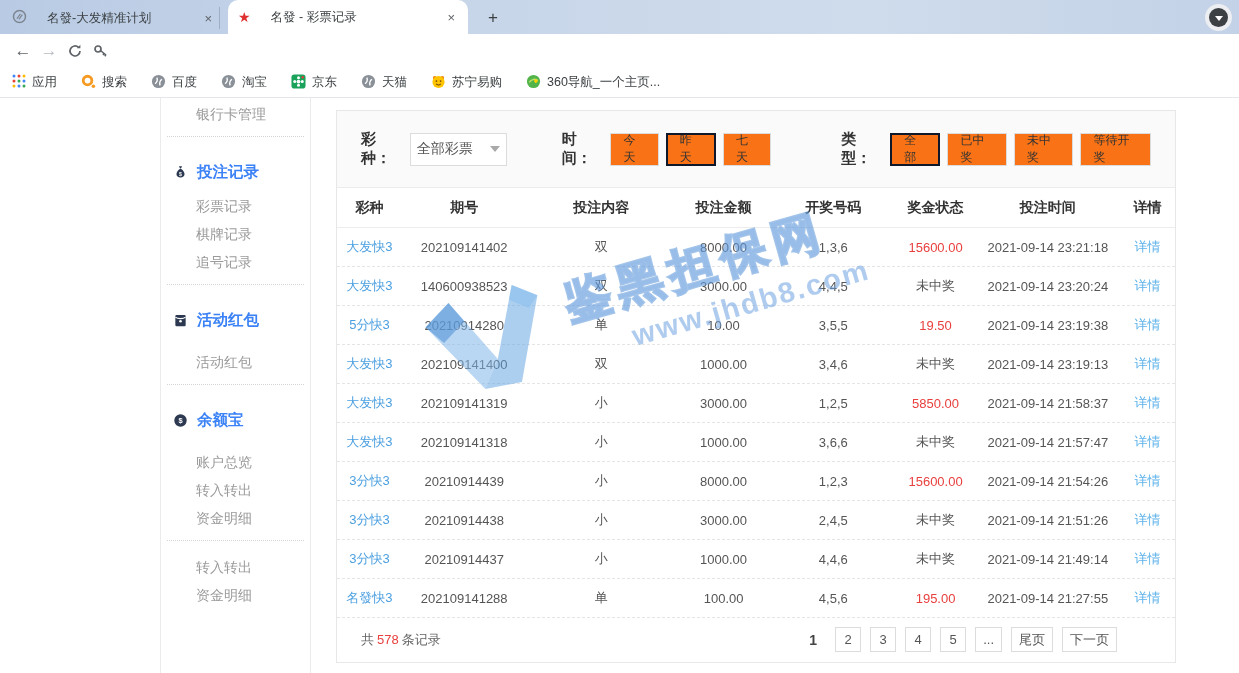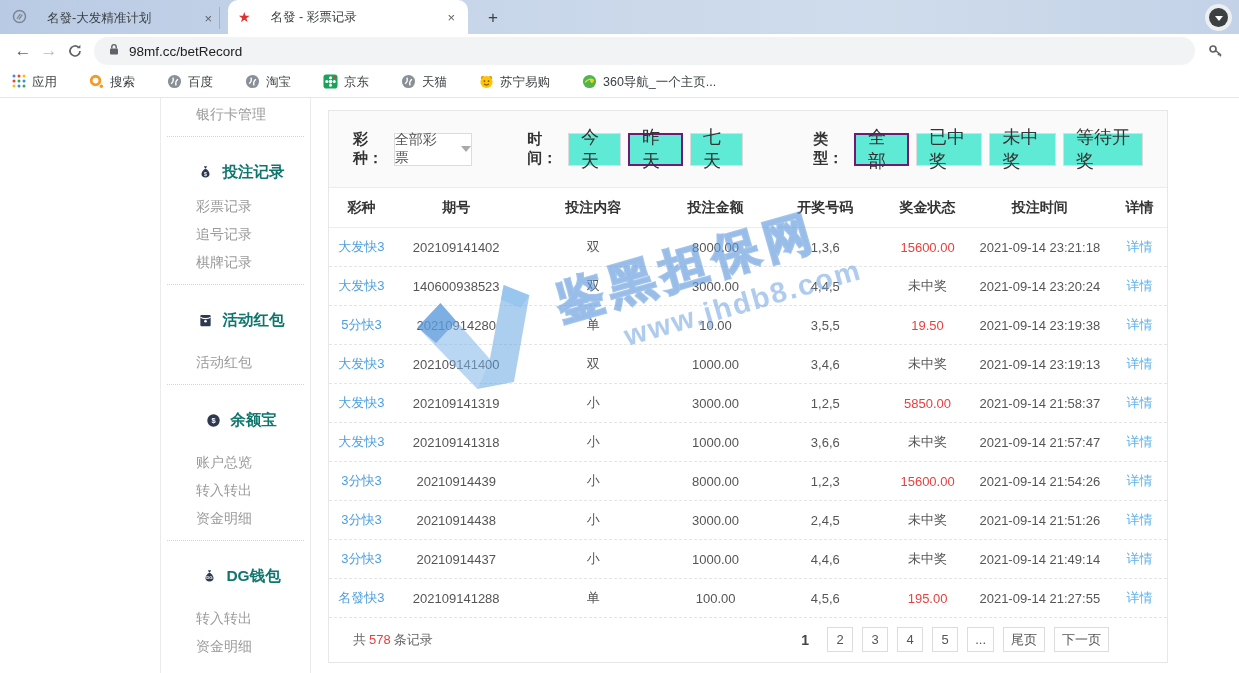--- a/index.html
+++ b/index.html
@@ -22,47 +22,47 @@
   .media-caret { width:0; height:0; border-left:4px solid transparent; border-right:4px solid transparent; border-top:5px solid #fff; margin-top:1px; }
 
   .toolbar { position:absolute; left:0; top:34px; width:100%; height:34px; background:#fff; display:flex; align-items:center; padding:0 10px; }
   .nav-ico { width:26px; height:26px; display:flex; align-items:center; justify-content:center; font-size:17px; color:#5f6368; }
   .nav-ico.disabled { color:#b6bac0; }
   .omnibox { flex:1; height:28px; background:#f1f3f4; border-radius:14px; margin:0 8px 0 6px;
     display:flex; align-items:center; padding:0 14px; gap:9px; }
   .url-text { font-size:13.5px; color:#202124; }
 
   .bookmarks { position:absolute; left:0; top:68px; width:100%; height:30px; background:#fff;
-    border-bottom:1px solid #e4e6e9; display:flex; align-items:center; padding:0 12px; gap:32px; }
+    border-bottom:1px solid #e4e6e9; display:flex; align-items:center; padding:0 12px; gap:24px; }
   .bm { display:flex; align-items:center; gap:6px; font-size:12.5px; color:#3c4043; }
 
   
   .page { position:absolute; left:0; top:98px; width:1239px; height:575px; background:#fff; }
 
   .sidebar { position:absolute; left:160px; top:0; bottom:0; width:151px;
     border-left:1px solid #ebebeb; border-right:1px solid #ebebeb; padding-top:2px; }
   .side-sub { height:28px; line-height:28px; padding-left:35px; font-size:14px; color:#9a9a9a; cursor:pointer; }
   .side-head { height:32px; margin-top:19px; display:flex; align-items:center; gap:9px; padding-left:11px;
-    font-size:15.5px; font-weight:bold; color:#0f766e; cursor:pointer;justify-content:center; }
+    font-size:15.5px; font-weight:bold; color:#3b82f6; cursor:pointer; }
   .side-div { border-top:1px dotted #d4d4d4; margin:8px 6px; }
   .side-head + .side-sub { margin-top:4px; }
   .side-ico { width:16px; height:16px; display:flex; align-items:center; justify-content:center; }
 
-  .main { position:absolute; left:328px; top:12px; width:840px; height:553px;
+  .main { position:absolute; left:336px; top:12px; width:840px; height:553px;
     border:1px solid #e7e7e7; background:#fff; }
 
   .filterbar { height:77px; background:#fafafa; border-bottom:1px solid #ececec;
     display:flex; align-items:center; padding:0 24px; }
   .f-label { font-size:15px; font-weight:bold; color:#333; }
   .f-select { width:104px; height:33px; margin-left:7px; background:#fff; border:1px solid #dcdcdc;
     display:flex; align-items:center; justify-content:center; gap:17px; font-size:14px; color:#555; cursor:pointer; }
   .caret-down { width:0; height:0; border-left:5px solid transparent; border-right:5px solid transparent; border-top:6px solid #a9a9a9; }
-  .f-btn { height:33px; padding:0 12px; margin-left:7px; background:#5eead4; border:1px solid #dcdcdc;
-    display:flex; align-items:center; font-size:18px; color:#333; cursor:pointer; }
-  .f-btn.active { border:2px solid #701a75; }
+  .f-btn { height:33px; padding:0 12px; margin-left:7px; background:#f97316; border:1px solid #dcdcdc;
+    display:flex; align-items:center; font-size:12px; color:#333; cursor:pointer; }
+  .f-btn.active { border:2px solid #0f172a; }
   .gap-time { margin-left:55px; }
   .gap-type { margin-left:70px; }
 
   .thead, .trow { display:grid; grid-template-columns:65fr 125fr 150fr 95fr 125fr 80fr 145fr 55fr; align-items:center; }
   .thead { height:40px; border-bottom:1px solid #ededed; font-size:14px; font-weight:bold; color:#333; text-align:center; }
   .trow { height:39px; border-bottom:1px dashed #e5e5e5; font-size:13px; color:#555; text-align:center; }
   .cell { overflow:hidden; white-space:nowrap; }
   .cell.lottery { color:#4da0e0; cursor:pointer;text-align:center; }
   .cell.detail { color:#5db2ea; cursor:pointer; }
   .cell.red { color:#e8403f; }
@@ -112,29 +112,20 @@
   </div>
 
   <div class="toolbar">
     <div class="nav-ico">←</div>
     <div class="nav-ico disabled">→</div>
     <div class="nav-ico">
       <svg width="16" height="16" viewBox="0 0 16 16">
           <path d="M13 8a5 5 0 1 1-1.5-3.6" fill="none" stroke="#5f6368" stroke-width="1.7"></path>
           <path d="M13.4 1.8v3.4h-3.4z" fill="#5f6368"></path>
         </svg>
-    </div>
-    <div class="omnibox">
-      <span>
-        <svg width="12" height="13" viewBox="0 0 12 13">
-            <rect x="2" y="5.5" width="8" height="6" rx="1" fill="#5f6368"></rect>
-            <path d="M3.8 5.5V3.8a2.2 2.2 0 0 1 4.4 0v1.7" fill="none" stroke="#5f6368" stroke-width="1.4"></path>
-          </svg>
-      </span>
-      <span class="url-text">98mf.cc/betRecord</span>
     </div>
     <div class="nav-ico">
       <svg width="16" height="16" viewBox="0 0 16 16">
           <circle cx="5" cy="6" r="3" fill="none" stroke="#5f6368" stroke-width="1.7"></circle>
           <path d="M7.5 7.5 L13 12 M11 10.5 L10 12 M12.8 11.8 L11.8 13.2" stroke="#5f6368" stroke-width="1.6" fill="none"></path>
         </svg>
     </div>
   </div>
 
   <div class="bookmarks">
@@ -239,22 +230,22 @@
         <span class="side-ico">
           <svg width="15" height="15" viewBox="0 0 16 16">
               <path d="M6.3 1.3h3.4l-1.1 2.2H7.4z" fill="#2c3950"></path>
               <path d="M8 3.8C5.1 5.7 3.7 7.6 3.7 9.9c0 2.1 1.7 3.3 4.3 3.3s4.3-1.2 4.3-3.3c0-2.3-1.4-4.2-4.3-6.1z" fill="#2c3950"></path>
               <text x="8" y="11.3" font-size="5.5" fill="#fff" text-anchor="middle" font-weight="bold">$</text>
             </svg>
         </span>
         <span>投注记录</span>
       </div>
       <div class="side-sub">彩票记录</div>
+      <div class="side-sub">棋牌记录</div>
       <div class="side-sub">追号记录</div>
-      <div class="side-sub">棋牌记录</div>
       <div class="side-div"></div>
 
       <div class="side-head">
         <span class="side-ico">
           <svg width="15" height="15" viewBox="0 0 16 16">
               <rect x="2.5" y="2" width="11" height="12" rx="1.3" fill="#2c3950"></rect>
               <path d="M2.5 4.5c2.5 2 8.5 2 11 0" stroke="#fff" stroke-width="1.1" fill="none"></path>
               <circle cx="8" cy="8.8" r="1.4" fill="#fff"></circle>
             </svg>
         </span>
@@ -270,30 +261,20 @@
               <text x="8" y="11" font-size="8" fill="#fff" text-anchor="middle" font-weight="bold">$</text>
             </svg>
         </span>
         <span>余额宝</span>
       </div>
       <div class="side-sub" style="margin-top:12px;">账户总览</div>
       <div class="side-sub">转入转出</div>
       <div class="side-sub">资金明细</div>
       <div class="side-div"></div>
 
-      <div class="side-head">
-        <span class="side-ico">
-          <svg width="15" height="15" viewBox="0 0 16 16">
-              <path d="M6.3 1.3h3.4l-1.1 2.2H7.4z" fill="#2c3950"></path>
-              <path d="M8 3.8C5.1 5.7 3.7 7.6 3.7 9.9c0 2.1 1.7 3.3 4.3 3.3s4.3-1.2 4.3-3.3c0-2.3-1.4-4.2-4.3-6.1z" fill="#2c3950"></path>
-              <text x="8" y="11" font-size="4.6" fill="#fff" text-anchor="middle" font-weight="bold">DG</text>
-            </svg>
-        </span>
-        <span>DG钱包</span>
-      </div>
       <div class="side-sub" style="margin-top:12px;">转入转出</div>
       <div class="side-sub">资金明细</div>
 
     </div>
 
     <div class="main">
 
       <div class="filterbar">
         <span class="f-label">彩种：</span>
         <div class="f-select">

